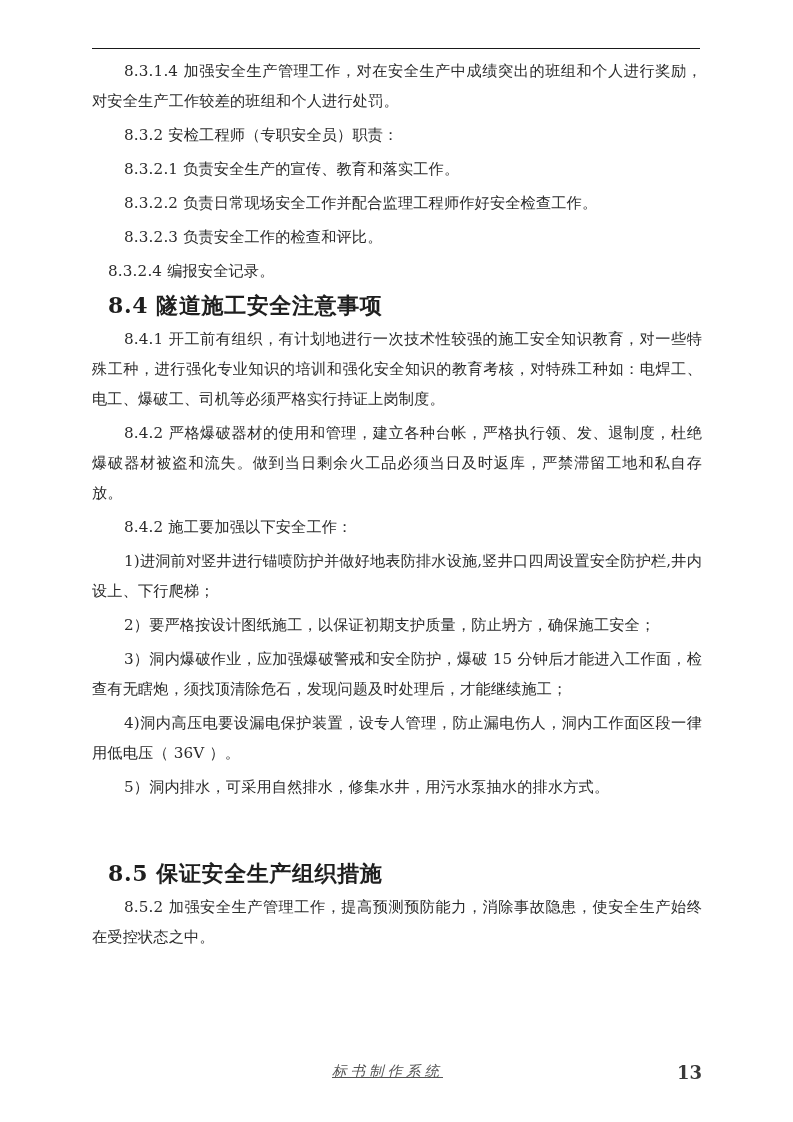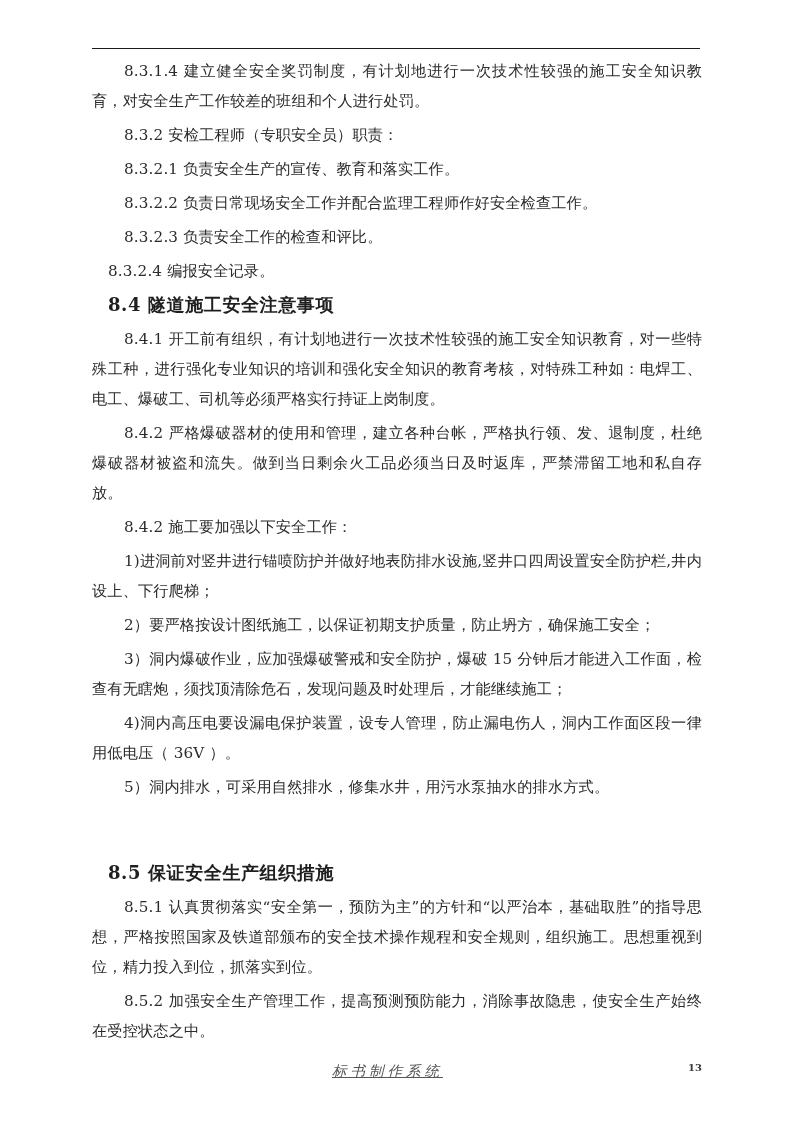--- a/index.html
+++ b/index.html
@@ -54,21 +54,21 @@
     color: #2b2b2b;
   }
 
   
   p.ind2  { text-indent: 32px; }   
   p.ind1  { text-indent: 16px; }
   p.gap-m  { margin-top: 4px; }
 
   
   p.heading {
-    font-size: 18px;
+    font-size: 22px;
     line-height: 30px;
     text-indent: 16px;
     letter-spacing: 0.6px;
     color: #1f1f1f;
     font-weight: 600;
     text-align: left;
   }
 
   
   .blank-line {
@@ -91,35 +91,35 @@
     font-size: 14.5px;
     letter-spacing: 4px;
     color: #555555;
     font-style: italic;
     text-decoration: underline;
   }
   .footer-page {
     position: absolute;
     right: 0;
     top: 0;
-    font-size: 10px;
+    font-size: 18px;
     color: #3a3a3a;
     font-weight: 600;
   }
 </style>
 </head>
 <body>
 
 <div class="page">
 
   <div class="header-rule"></div>
 
   <div class="body-area">
 
-    <p class="para ind2">8.3.1.4 建立健全安全奖罚制度，有计划地进行一次技术性较强的施工安全知识教育，对安全生产工作较差的班组和个人进行处罚。</p>
+    <p class="para ind2">8.3.1.4 加强安全生产管理工作，对在安全生产中成绩突出的班组和个人进行奖励，对安全生产工作较差的班组和个人进行处罚。</p>
 
     <p class="para ind2 gap-m">8.3.2 安检工程师（专职安全员）职责：</p>
 
     <p class="para ind2 gap-m">8.3.2.1 负责安全生产的宣传、教育和落实工作。</p>
 
     <p class="para ind2 gap-m">8.3.2.2 负责日常现场安全工作并配合监理工程师作好安全检查工作。</p>
 
     <p class="para ind2 gap-m">8.3.2.3 负责安全工作的检查和评比。</p>
 
     <p class="para ind1 gap-m">8.3.2.4 编报安全记录。</p>
@@ -139,21 +139,20 @@
     <p class="para ind2 gap-m">3）洞内爆破作业，应加强爆破警戒和安全防护，爆破 15 分钟后才能进入工作面，检查有无瞎炮，须找顶清除危石，发现问题及时处理后，才能继续施工；</p>
 
     <p class="para ind2 gap-m">4)洞内高压电要设漏电保护装置，设专人管理，防止漏电伤人，洞内工作面区段一律用低电压（ 36V ）。</p>
 
     <p class="para ind2 gap-m">5）洞内排水，可采用自然排水，修集水井，用污水泵抽水的排水方式。</p>
 
     <div class="blank-line"></div>
 
     <p class="para heading">8.5 保证安全生产组织措施</p>
 
-    <p class="para ind2 gap-m">8.5.1 认真贯彻落实“安全第一，预防为主”的方针和“以严治本，基础取胜”的指导思想，严格按照国家及铁道部颁布的安全技术操作规程和安全规则，组织施工。思想重视到位，精力投入到位，抓落实到位。</p>
 
     <p class="para ind2 gap-m">8.5.2 加强安全生产管理工作，提高预测预防能力，消除事故隐患，使安全生产始终在受控状态之中。</p>
 
   </div>
 
   <div class="footer">
     <span class="footer-center">标书制作系统</span>
     <span class="footer-page">13</span>
   </div>
 

